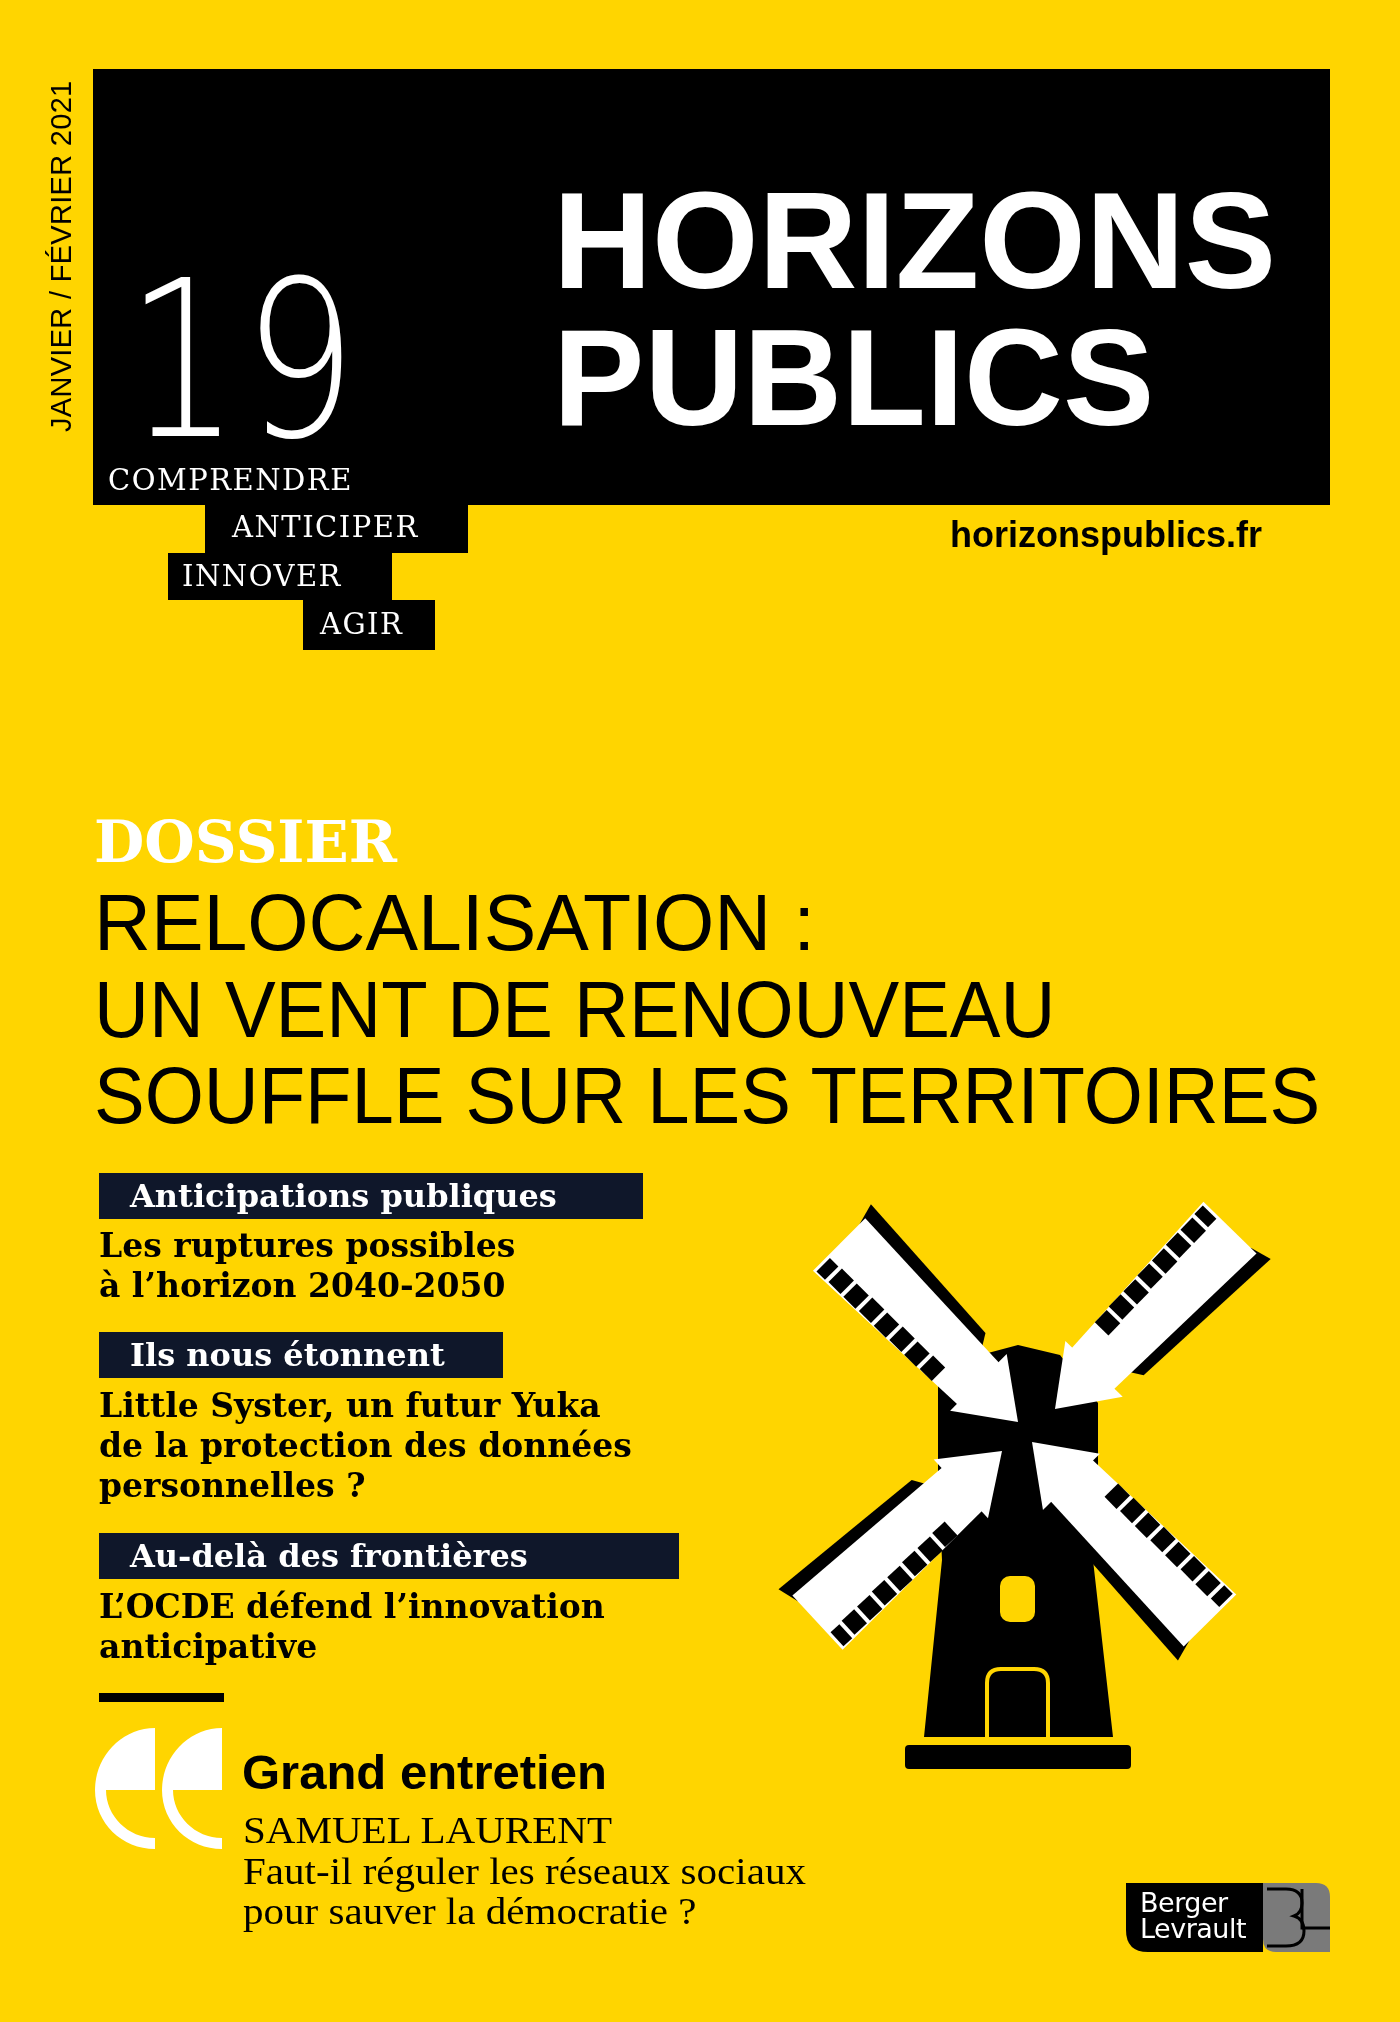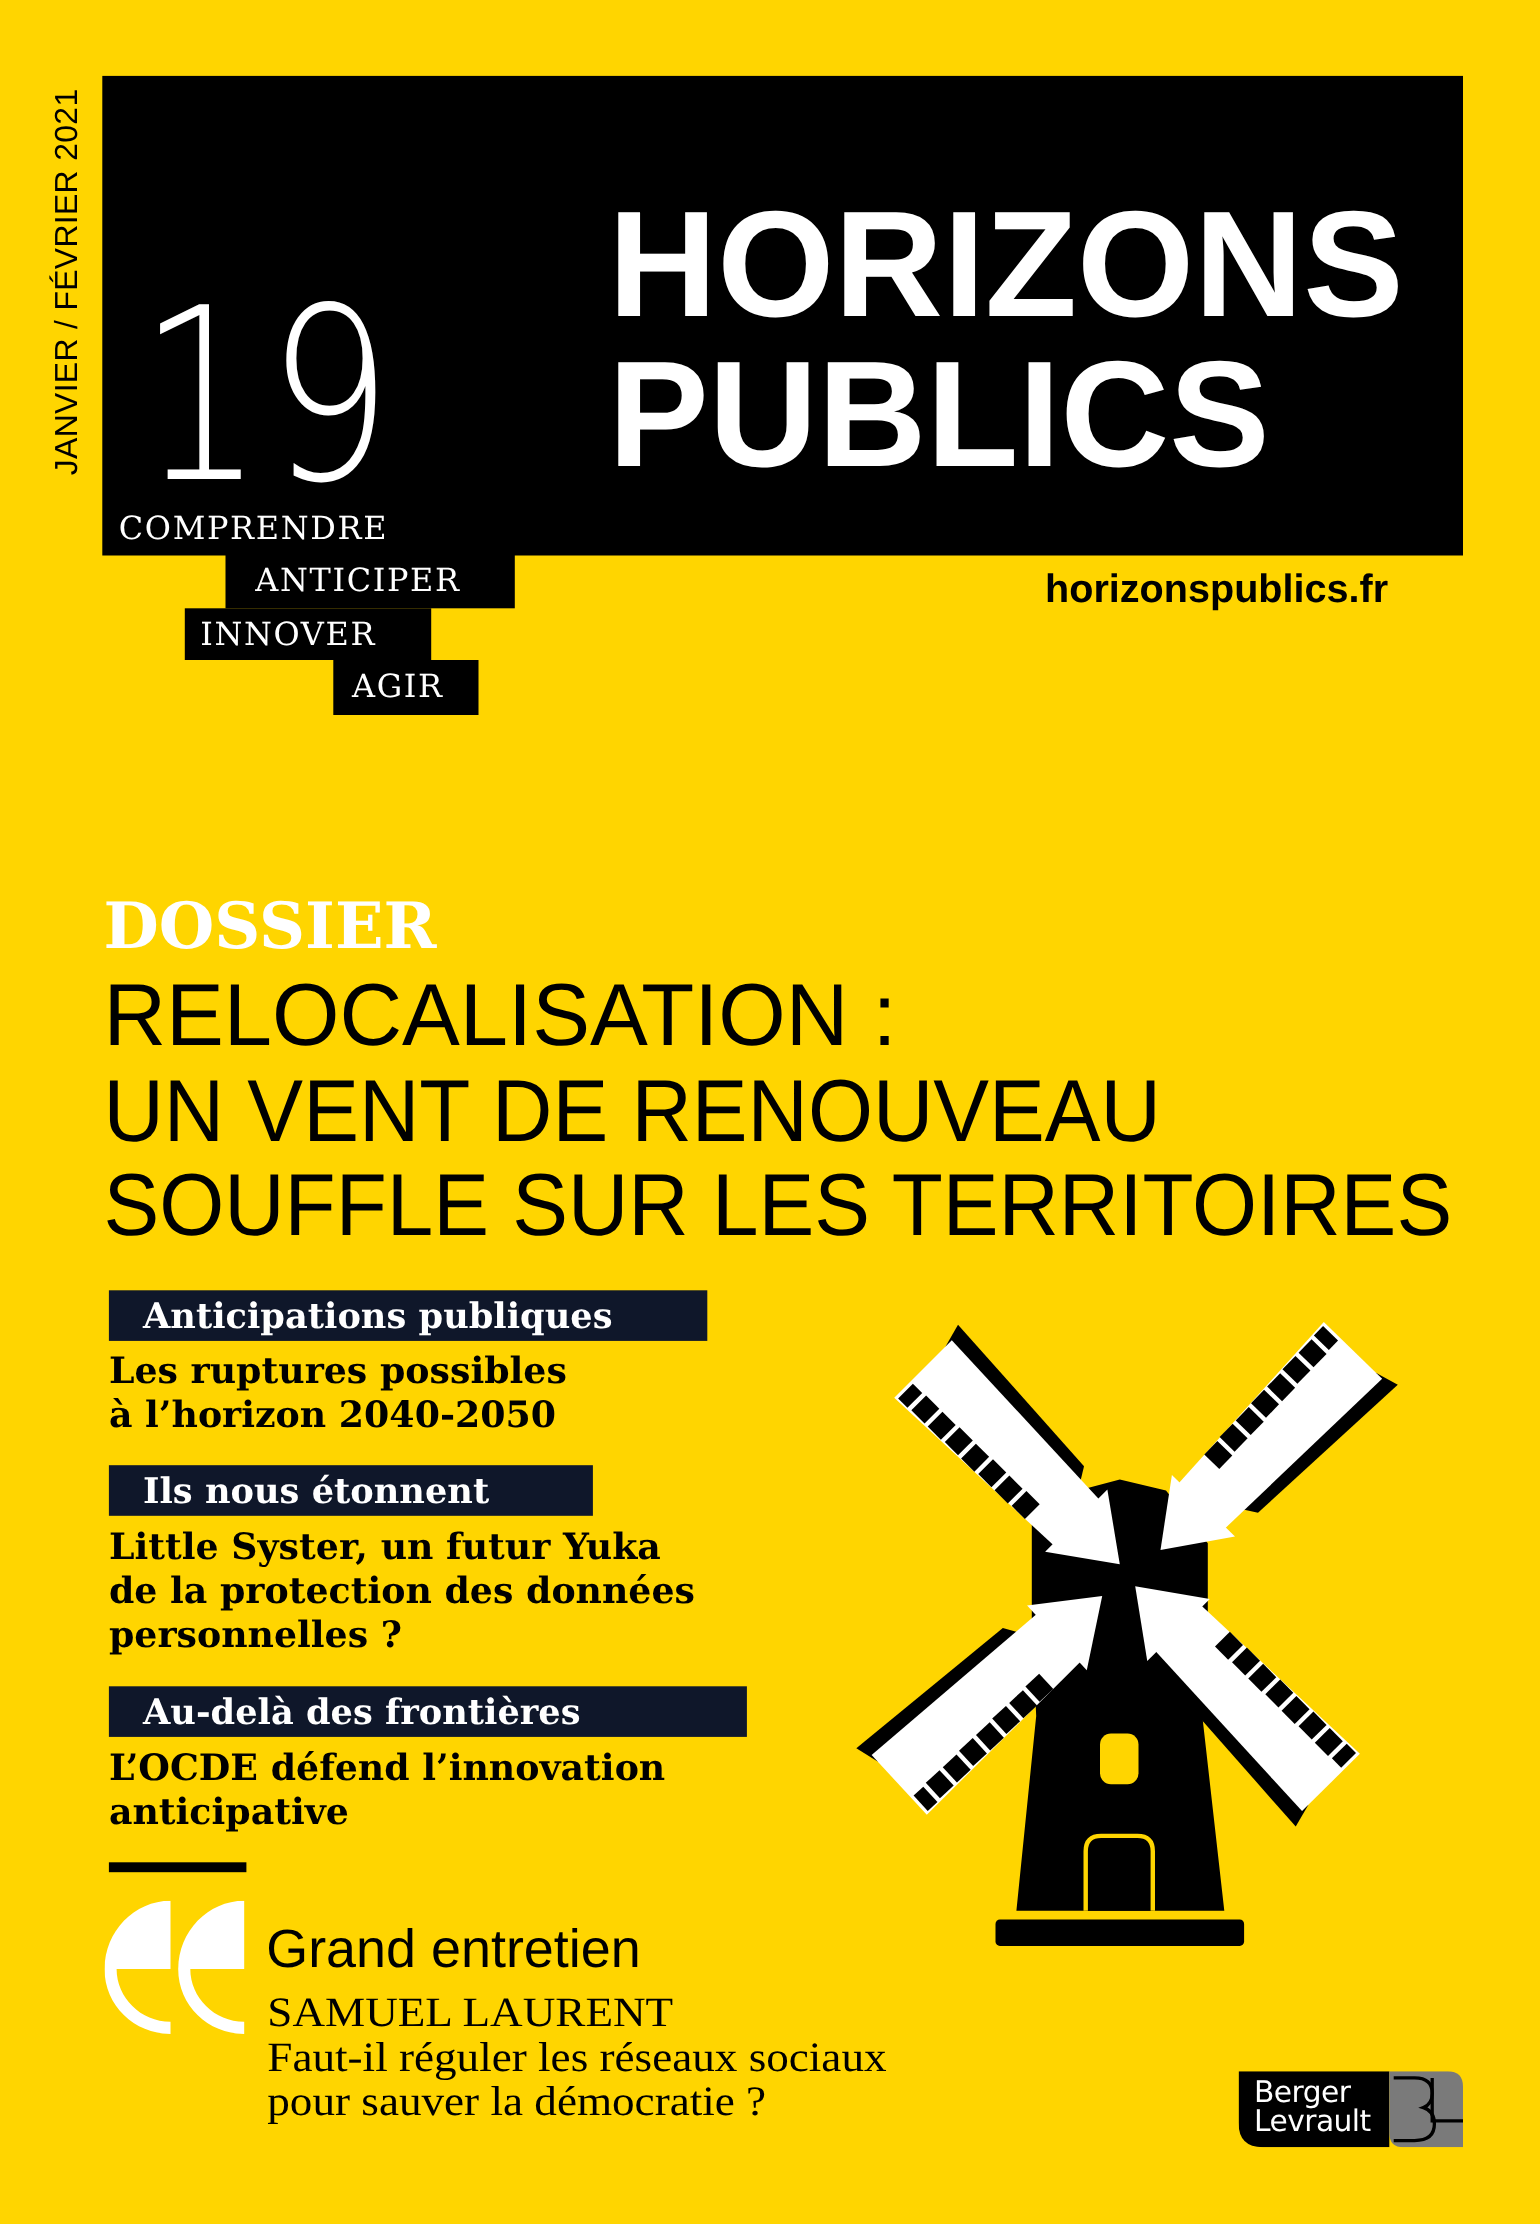--- a/index.html
+++ b/index.html
@@ -24,21 +24,21 @@
   #dossier-label { left:94px; top:812px; font-family:"DejaVu Serif", serif; font-weight:bold; font-size:58px; line-height:60px; color:#fff; white-space:nowrap; transform:scaleX(1.0); transform-origin:0 0; }
   .headline { left:94px; font-family:"Liberation Sans", sans-serif; font-size:80px; line-height:80px; color:#000; white-space:nowrap; transform:scaleX(0.95); transform-origin:0 0; }
   #hl-1 { top:883px; transform:scaleX(0.985); }
   #hl-2 { top:970px; }
   #hl-3 { top:1056px; }
   .section-bar { left:99px; height:46px; background:#0f172a; }
   .section-label { color:#fff; font-family:"DejaVu Serif", serif; font-weight:bold; font-size:32px; line-height:46px; white-space:nowrap; position:absolute; left:31px; top:0; }
   .teaser { left:99px; font-family:"DejaVu Serif", serif; font-weight:bold; font-size:33px; line-height:40px; color:#000; white-space:nowrap; }
   #rule { left:99px; top:1693px; width:125px; height:9px; background:#000; }
   #quote-icon { left:95px; top:1728px; }
-  #interview-kicker { left:242px; top:1746px; font-family:"Liberation Sans", sans-serif; font-weight:normal; font-size:49px; line-height:52px; color:#000; white-space:nowrap; }
+  #interview-kicker { left:242px; top:1746px; font-family:"Liberation Sans", sans-serif; font-weight:bold; font-size:49px; line-height:52px; color:#000; white-space:nowrap; }
   #interview-name { left:243px; top:1810px; font-family:"Liberation Serif", serif; font-size:38px; line-height:40px; color:#000; white-space:nowrap; transform:scaleX(1.08); transform-origin:0 0; }
   .interview-q { left:243px; font-family:"Liberation Serif", serif; font-size:38px; line-height:40px; color:#000; white-space:nowrap; transform:scaleX(1.08); transform-origin:0 0; }
   #iq-1 { top:1851px; }
   #iq-2 { top:1891px; }
   #windmill { left:0; top:0; }
   #publisher-logo { left:1126px; top:1883px; width:204px; height:69px; }
   .pub-text { position:absolute; left:14px; color:#fff; font-family:"DejaVu Sans", sans-serif; font-size:27px; line-height:26px; white-space:nowrap; font-weight:normal; letter-spacing:-0.5px; }
 </style>
 </head>
 <body>
@@ -65,21 +65,21 @@
 <div id="hl-1" class="abs headline">RELOCALISATION :</div>
 <div id="hl-2" class="abs headline">UN VENT DE RENOUVEAU</div>
 <div id="hl-3" class="abs headline">SOUFFLE SUR LES TERRITOIRES</div>
 
 <div class="abs section-bar" style="top:1173px;width:544px;">
   <span class="section-label">Anticipations publiques</span>
 </div>
 <div class="abs teaser" style="top:1226px;">Les ruptures possibles</div>
 <div class="abs teaser" style="top:1266px;">à l’horizon 2040-2050</div>
 
-<div class="abs section-bar" style="top:1332px;width:440px;">
+<div class="abs section-bar" style="top:1332px;width:404px;">
   <span class="section-label">Ils nous étonnent</span>
 </div>
 <div class="abs teaser" style="top:1386px;">Little Syster, un futur Yuka</div>
 <div class="abs teaser" style="top:1426px;">de la protection des données</div>
 <div class="abs teaser" style="top:1466px;">personnelles ?</div>
 
 <div class="abs section-bar" style="top:1533px;width:580px;">
   <span class="section-label">Au-delà des frontières</span>
 </div>
 <div class="abs teaser" style="top:1587px;">L’OCDE défend l’innovation</div>

